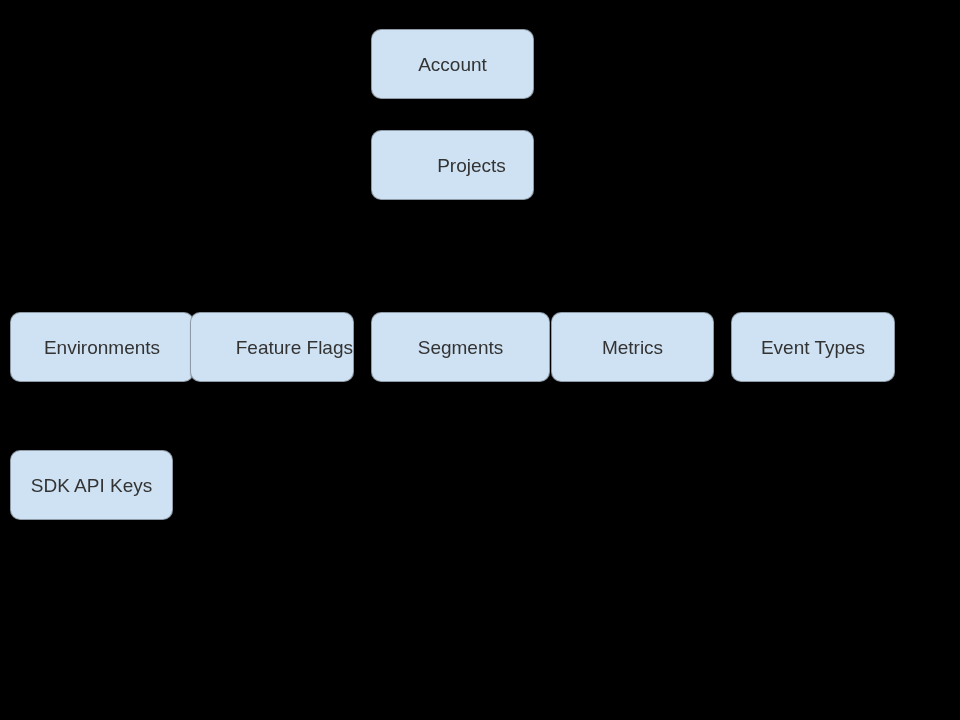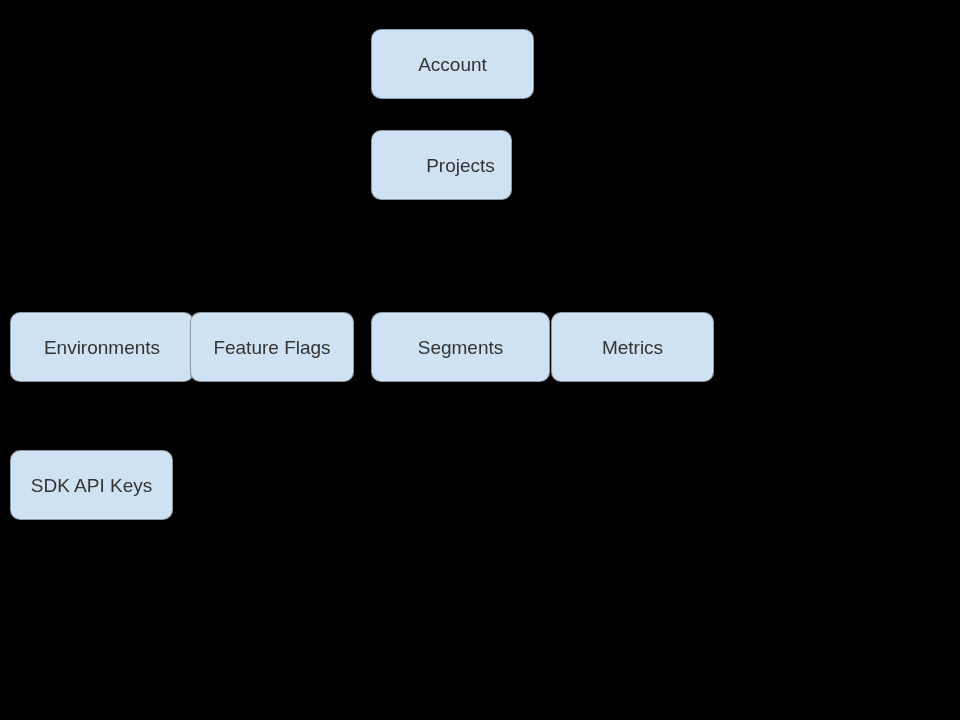--- a/index.html
+++ b/index.html
@@ -32,24 +32,24 @@
     align-items: center;
     justify-content: center;
     color: #333333;
     font-size: 19px;
     line-height: 1;
     box-sizing: border-box;
     white-space: nowrap;
   }
   
   .node-account      { left: 371px; top: 29px;  width: 163px; }
-  .node-projects     { left: 371px; top: 130px; width: 141px; padding-left: 38px; }
+  .node-projects     { left: 371px; top: 130px; width: 163px; padding-left: 38px; }
   
   .node-environments { left: 10px;  top: 312px; width: 184px; align-items: center; }
-  .node-feature-flags{ left: 190px; top: 312px; width: 164px; }
+  .node-feature-flags{ left: 190px; top: 312px; width: 164px; justify-content: flex-end; }
   .node-segments     { left: 371px; top: 312px; width: 179px; }
   .node-metrics      { left: 551px; top: 312px; width: 163px; }
   .node-event-types  { left: 731px; top: 312px; width: 164px; }
   
   .node-sdk-api-keys { left: 10px;  top: 450px; width: 163px; align-items: center; }
 </style>
 </head>
 <body>
 
 <div class="canvas">
@@ -71,18 +71,21 @@
   </div>
 
   <div class="node node-segments">
     <span>Segments</span>
   </div>
 
   <div class="node node-metrics">
     <span>Metrics</span>
   </div>
 
+  <div class="node node-event-types">
+    <span>Event Types</span>
+  </div>
 
   <div class="node node-sdk-api-keys">
     <span>SDK API Keys</span>
   </div>
 
 </div>
 
 </body></html>

